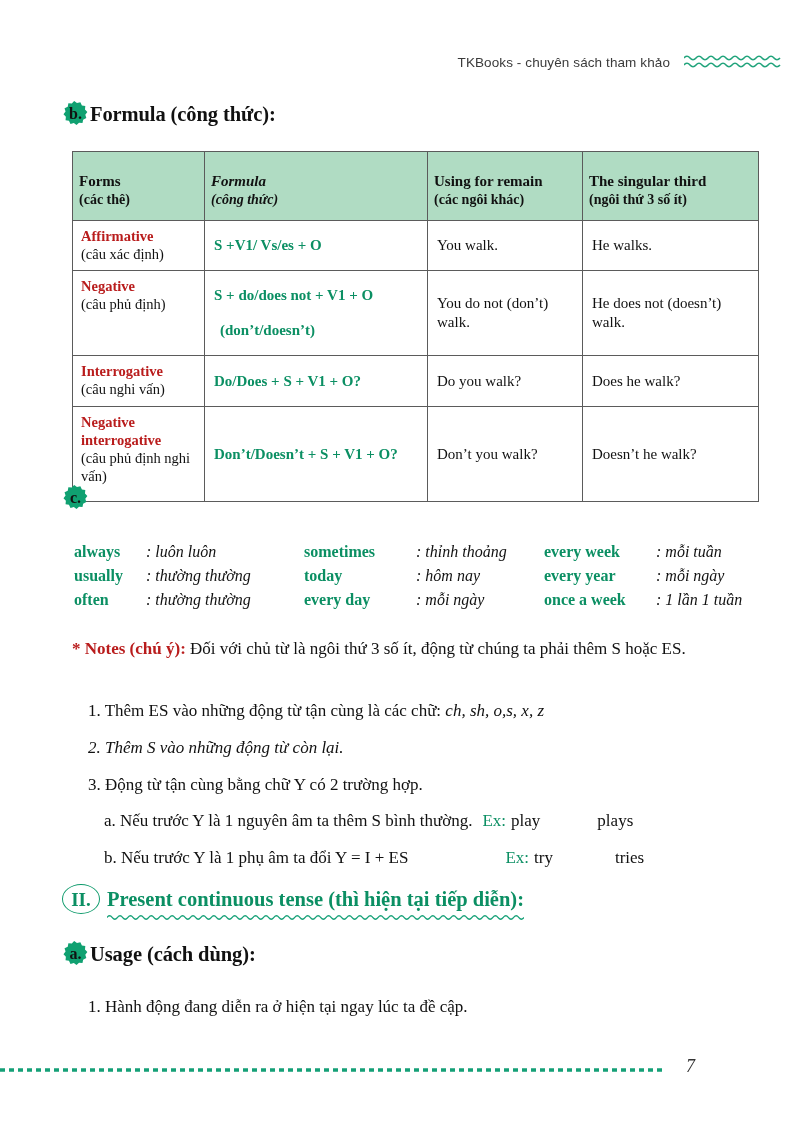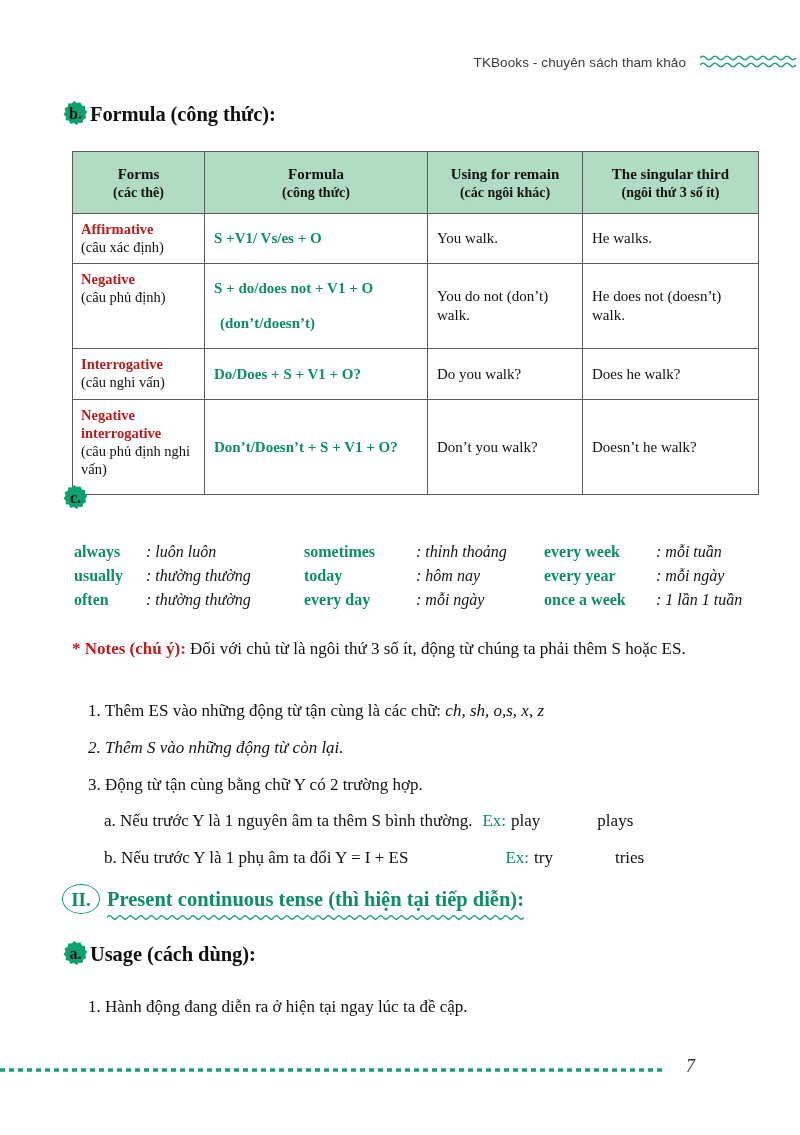--- a/index.html
+++ b/index.html
@@ -27,21 +27,21 @@
   
   .run-head {
     position: absolute;
     top: 48px;
     left: 0;
     width: 800px;
     height: 28px;
     display: flex;
     align-items: center;
     justify-content: flex-end;
-    padding-right: 2px;
+    padding-right: 18px;
     box-sizing: border-box;
   }
   .run-head-text {
     font-family: "Liberation Sans", "DejaVu Sans", sans-serif;
     font-size: 13.5px;
     color: #3b3b3b;
     letter-spacing: .1px;
     white-space: nowrap;
   }
   .head-wave {
@@ -140,40 +140,40 @@
   }
   .grammar-table th,
   .grammar-table td {
     border: 1.2px solid #5b5b5b;
     vertical-align: middle;
     padding: 15px 9px;
     box-sizing: border-box;
   }
   .grammar-table thead th {
     background: #b0dcc3;
-    text-align: center;
-    padding: 13px 6px 11px 6px;
+    text-align: left;
+    padding: 20px 6px 11px 6px;
   }
   .th-en {
     font-family: "Liberation Serif", serif;
     font-weight: bold;
     font-size: 15px;
     color: #111111;
     display: block;
     line-height: 1.25;
   }
   .th-vi {
     font-family: "Liberation Serif", serif;
     font-size: 14px;
     color: #111111;
     display: block;
     line-height: 1.3;
   }
   .c-form { width: 132px; }
-  .c-formula { width: 223px; }
+  .c-formula { width: 223px; font-style: italic; }
   .c-remain { width: 155px; }
   .c-third { width: 176px; }
 
   .form-en {
     display: block;
     color: #b91c1c;
     font-weight: bold;
     font-size: 14.5px;
     line-height: 1.22;
   }

